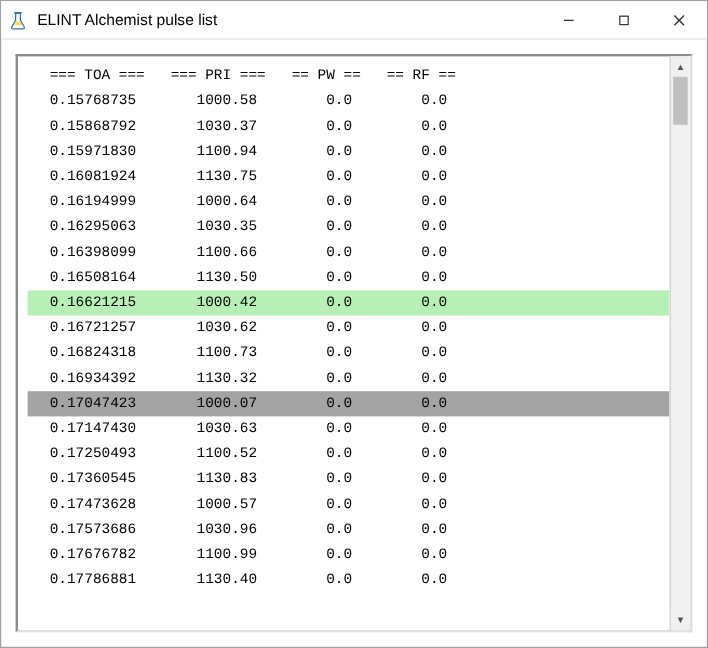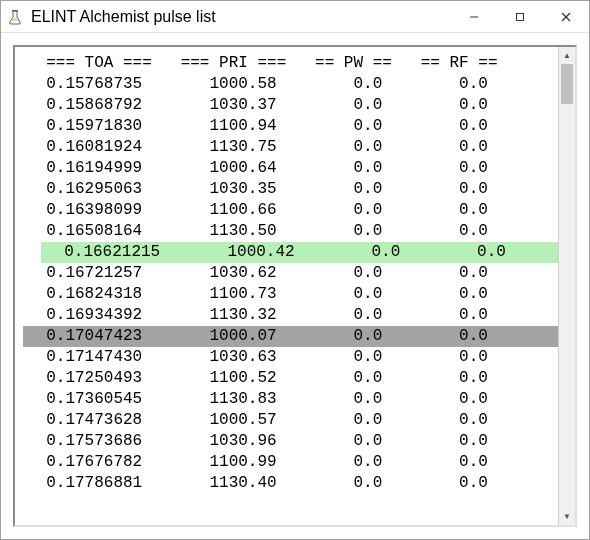--- a/index.html
+++ b/index.html
@@ -26,21 +26,21 @@
       border-bottom: 1px solid #e0e0e0;
     }
     .titlebar-icon {
       width: 16px;
       height: 16px;
       margin-left: 8px;
       margin-right: 6px;
     }
     .titlebar-title {
       flex: 1;
-      font-size: 16px;
+      font-size: 13px;
       color: #000;
     }
     .titlebar-buttons {
       display: flex;
       height: 100%;
     }
     .titlebar-btn {
       width: 46px;
       height: 100%;
       display: flex;
@@ -58,36 +58,35 @@
     .listbox-frame {
       flex: 1;
       border: 2px inset #e0e0e0;
       background: #fff;
       display: flex;
       position: relative;
     }
     .listbox {
       flex: 1;
       font-family: "Courier New", monospace;
-      font-size: 16px;
+      font-size: 12px;
       line-height: 21px;
       padding: 6px 0 6px 8px;
       white-space: pre;
       overflow: hidden;
     }
     .row {
       height: 21px;
       padding-left: 4px;
     }
     .row.header {
       font-weight: normal;
     }
     .row.hl-green {
       background: #b6f0b6;
-      margin-left: 18px;
     }
     .row.hl-red {
       background: #a3a3a3;
     }
     .scrollbar {
       width: 17px;
       background: #f0f0f0;
       border-left: 1px solid #d0d0d0;
       display: flex;
       flex-direction: column;

